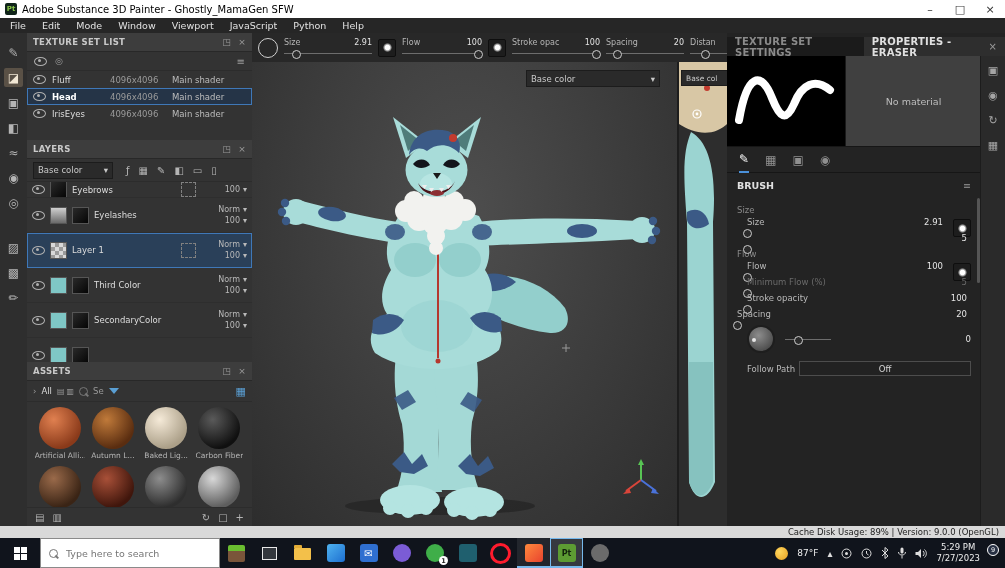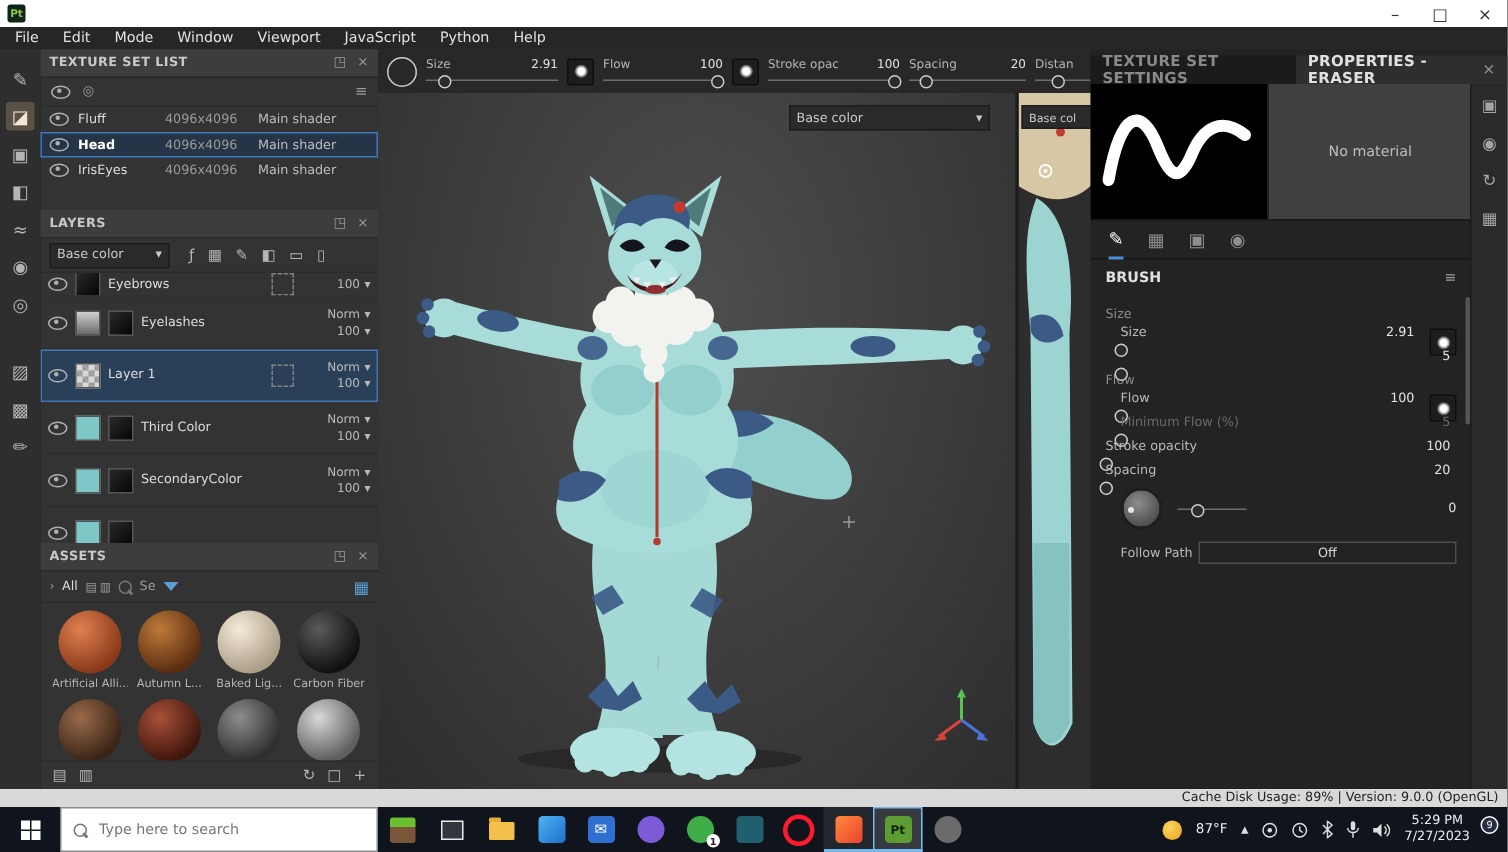--- a/index.html
+++ b/index.html
@@ -135,21 +135,21 @@
 
   
   #statusbar{left:0;top:526px;width:1005px;height:12px;background:#d9d9d9;color:#222;font-size:8.5px;
              display:flex;align-items:center;justify-content:flex-end;padding-right:6px;box-sizing:border-box}
 
   
   #taskbar{left:0;top:538px;width:1005px;height:30px;background:#10141c;display:flex;align-items:stretch}
   .tb-btn{width:40px;display:flex;align-items:center;justify-content:center;flex:none}
   .winlogo{display:grid;grid-template-columns:6px 6px;grid-template-rows:6px 6px;gap:1px}
   .winlogo span{background:#fff}
-  #tb-search{width:212px;background:#fff;display:flex;align-items:center;gap:6px;padding:0 8px;flex:none;border:1px solid #8a8a8a;box-sizing:border-box}
+  #tb-search{width:180px;background:#fff;display:flex;align-items:center;gap:6px;padding:0 8px;flex:none;border:1px solid #8a8a8a;box-sizing:border-box}
   #tb-search input{border:none;outline:none;background:transparent;font-size:9.5px;color:#444;width:150px;
                    font-family:"DejaVu Sans","Liberation Sans",sans-serif}
   .tb-app{width:33px;display:flex;align-items:center;justify-content:center;position:relative;flex:none}
   .tb-app.running{background:rgba(255,255,255,.08);box-shadow:inset 0 -2px 0 #76b9ed}
   .tb-app.focused{background:rgba(255,255,255,.16);outline:1px solid #76b9ed;outline-offset:-1px}
   .ic16{width:18px;height:18px;border-radius:3px;display:flex;align-items:center;justify-content:center;font-size:10px}
   .grass{width:17px;height:17px;background:linear-gradient(180deg,#6abe30 0 38%,#7a553a 38% 100%);border-radius:2px}
   .tview{width:13px;height:11px;border:1px solid #e8e8e8;background:rgba(255,255,255,.15)}
   .folder{width:17px;height:12px;background:#f3c04a;border-radius:1px;position:relative;margin-top:2px}
   .folder::before{content:"";position:absolute;top:-3px;left:0;width:8px;height:3px;background:#e3ad37;border-radius:1px 1px 0 0}
@@ -164,20 +164,21 @@
           border:1px solid #fff;color:#fff;font-size:6.5px;display:flex;align-items:center;justify-content:center}
   .weather{width:13px;height:13px;border-radius:50%;background:radial-gradient(circle at 35% 35%,#ffd75e,#e8a020);position:relative}
 </style>
 </head>
 <body>
 
 <div id="app">
 
   <div id="titlebar" class="abs">
     <span class="appicon">Pt</span>
+    <span class="title">Adobe Substance 3D Painter - Ghostly_MamaGen SFW</span>
     <span class="winctl">
       <span class="winbtn">–</span>
       <span class="winbtn">□</span>
       <span class="winbtn">×</span>
     </span>
   </div>
 
   <div id="menubar" class="abs">
     <span class="menu-item">File</span>
     <span class="menu-item">Edit</span>
@@ -627,21 +628,21 @@
         </div>
 
         <div class="prow nobtn disabled">
           <span class="pr-top">
               <span>Minimum Flow (%)</span>
               <span class="val">5</span>
             </span>
           <span class="sl"><span class="knob" style="left:6%"></span></span>
         </div>
 
-        <div class="prow nobtn" style="margin-left:0">
+        <div class="prow nobtn" style="margin-left:10px">
           <span class="pr-top">
               <span>Stroke opacity</span>
               <span class="val">100</span>
             </span>
           <span class="sl"><span class="knob" style="left:99%"></span></span>
         </div>
 
         <div class="prow nobtn" style="margin-left:0">
           <span class="pr-top">
               <span>Spacing</span>

